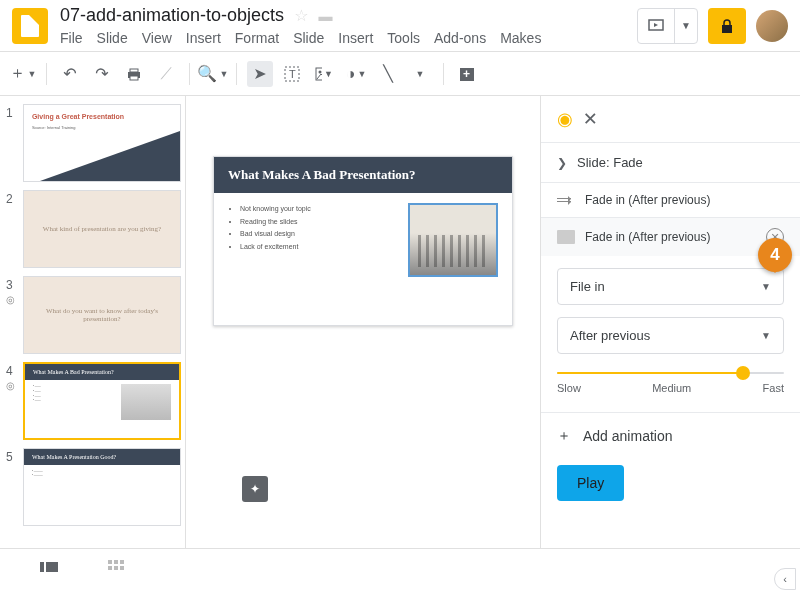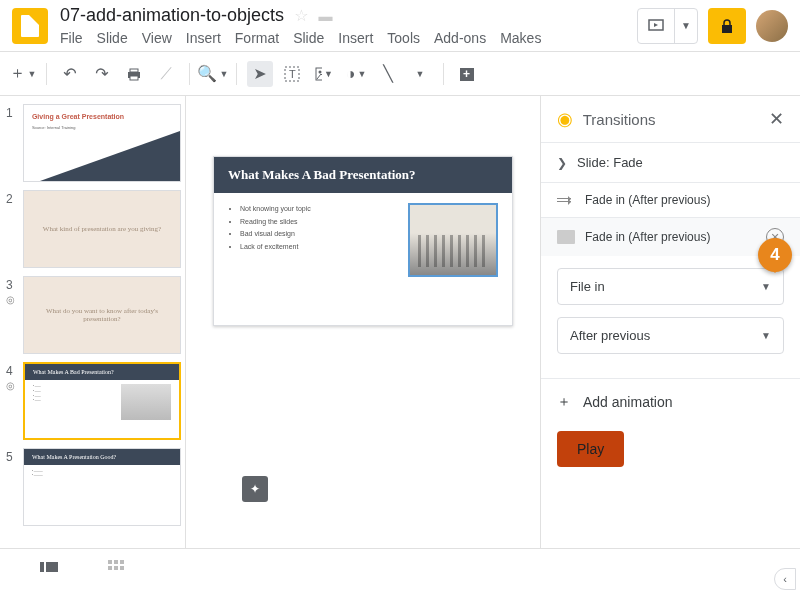--- a/index.html
+++ b/index.html
@@ -73,21 +73,21 @@
 .del-anim { margin-left: auto; width: 18px; height: 18px; border: 1.5px solid #888; border-radius: 50%; display: flex; align-items: center; justify-content: center; font-size: 11px; color: #888; cursor: pointer; }
 .controls { padding: 12px 16px; }
 .dropdown { border: 1px solid #dadce0; border-radius: 4px; padding: 10px 12px; font-size: 13px; color: #3c4043; display: flex; justify-content: space-between; align-items: center; margin-bottom: 12px; cursor: pointer; }
 .slider-wrap { margin: 18px 0 6px; }
 .slider { height: 2px; background: #dadce0; position: relative; border-radius: 1px; }
 .slider-fill { position: absolute; left: 0; top: 0; bottom: 0; width: 82%; background: #fbbc04; border-radius: 1px; }
 .slider-thumb { position: absolute; left: 82%; top: 50%; transform: translate(-50%,-50%); width: 14px; height: 14px; background: #fbbc04; border-radius: 50%; }
 .slider-labels { display: flex; justify-content: space-between; font-size: 11px; color: #5f6368; margin-top: 8px; }
 .add-anim { border-top: 1px solid #e8eaed; padding: 14px 16px; display: flex; align-items: center; gap: 12px; font-size: 14px; color: #3c4043; cursor: pointer; }
 .play-wrap { padding: 6px 16px 16px; }
-.play-btn { background: #c2410c; border: none; padding: 10px 20px; font-size: 14px; color: #202124; border-radius: 4px; cursor: pointer; }
+.play-btn { background: #0ea5e9; border: none; padding: 10px 20px; font-size: 14px; color: #202124; border-radius: 4px; cursor: pointer; }
 
 .callout { position: absolute; top: 142px; right: 8px; width: 34px; height: 34px; background: #e8861c; border-radius: 50%; color: #fff; display: flex; align-items: center; justify-content: center; font-weight: bold; font-size: 17px; z-index: 10; box-shadow: 0 2px 4px rgba(0,0,0,.3); }
 .callout::after { content: ''; position: absolute; bottom: -8px; left: 50%; transform: translateX(-50%); border: 7px solid transparent; border-top-color: #e8861c; }
 
 .bottom-bar { height: 40px; border-top: 1px solid #e0e0e0; display: flex; align-items: center; padding: 0 40px; gap: 50px; color: #5f6368; }
 .explore { position: absolute; bottom: 46px; right: 272px; width: 26px; height: 26px; background: #5f6368; border-radius: 3px; display: flex; align-items: center; justify-content: center; color: #fff; font-size: 12px; }
 .chev-collapse { position: absolute; bottom: 10px; right: 4px; width: 22px; height: 22px; border: 1px solid #dadce0; border-radius: 50% 0 0 50%; display: flex; align-items: center; justify-content: center; font-size: 11px; color: #5f6368; background: #fff; }
 </style>
 </head>
 <body>
@@ -232,21 +232,20 @@
         <div class="sc-img"></div>
       </div>
     </div>
     <div class="explore">✦</div>
   </div>
 
   <div class="panel">
     <div class="callout">4</div>
     <div class="panel-head">
       <span class="panel-icon">◉</span>
-      <span class="panel-title">Transitions</span>
       <span class="panel-close">✕</span>
     </div>
     <div class="section-row">
       <span class="chev">❯</span>
       <span>Slide: Fade</span>
     </div>
     <div class="anim-row">
       <div class="anim-icon-sm">
           <span></span>
           <span></span>
@@ -259,20 +258,31 @@
       <div class="del-anim">✕</div>
     </div>
     <div class="controls">
       <div class="dropdown">
         <span>File in</span>
         <span class="chev" style="font-size:10px">▼</span>
       </div>
       <div class="dropdown">
         <span>After previous</span>
         <span class="chev" style="font-size:10px">▼</span>
+      </div>
+      <div class="slider-wrap">
+        <div class="slider">
+          <div class="slider-fill"></div>
+          <div class="slider-thumb"></div>
+        </div>
+        <div class="slider-labels">
+          <span>Slow</span>
+          <span>Medium</span>
+          <span>Fast</span>
+        </div>
       </div>
     </div>
     <div class="add-anim">
       <span>＋</span>
       <span>Add animation</span>
     </div>
     <div class="play-wrap">
       <button class="play-btn">Play</button>
     </div>
   </div>

